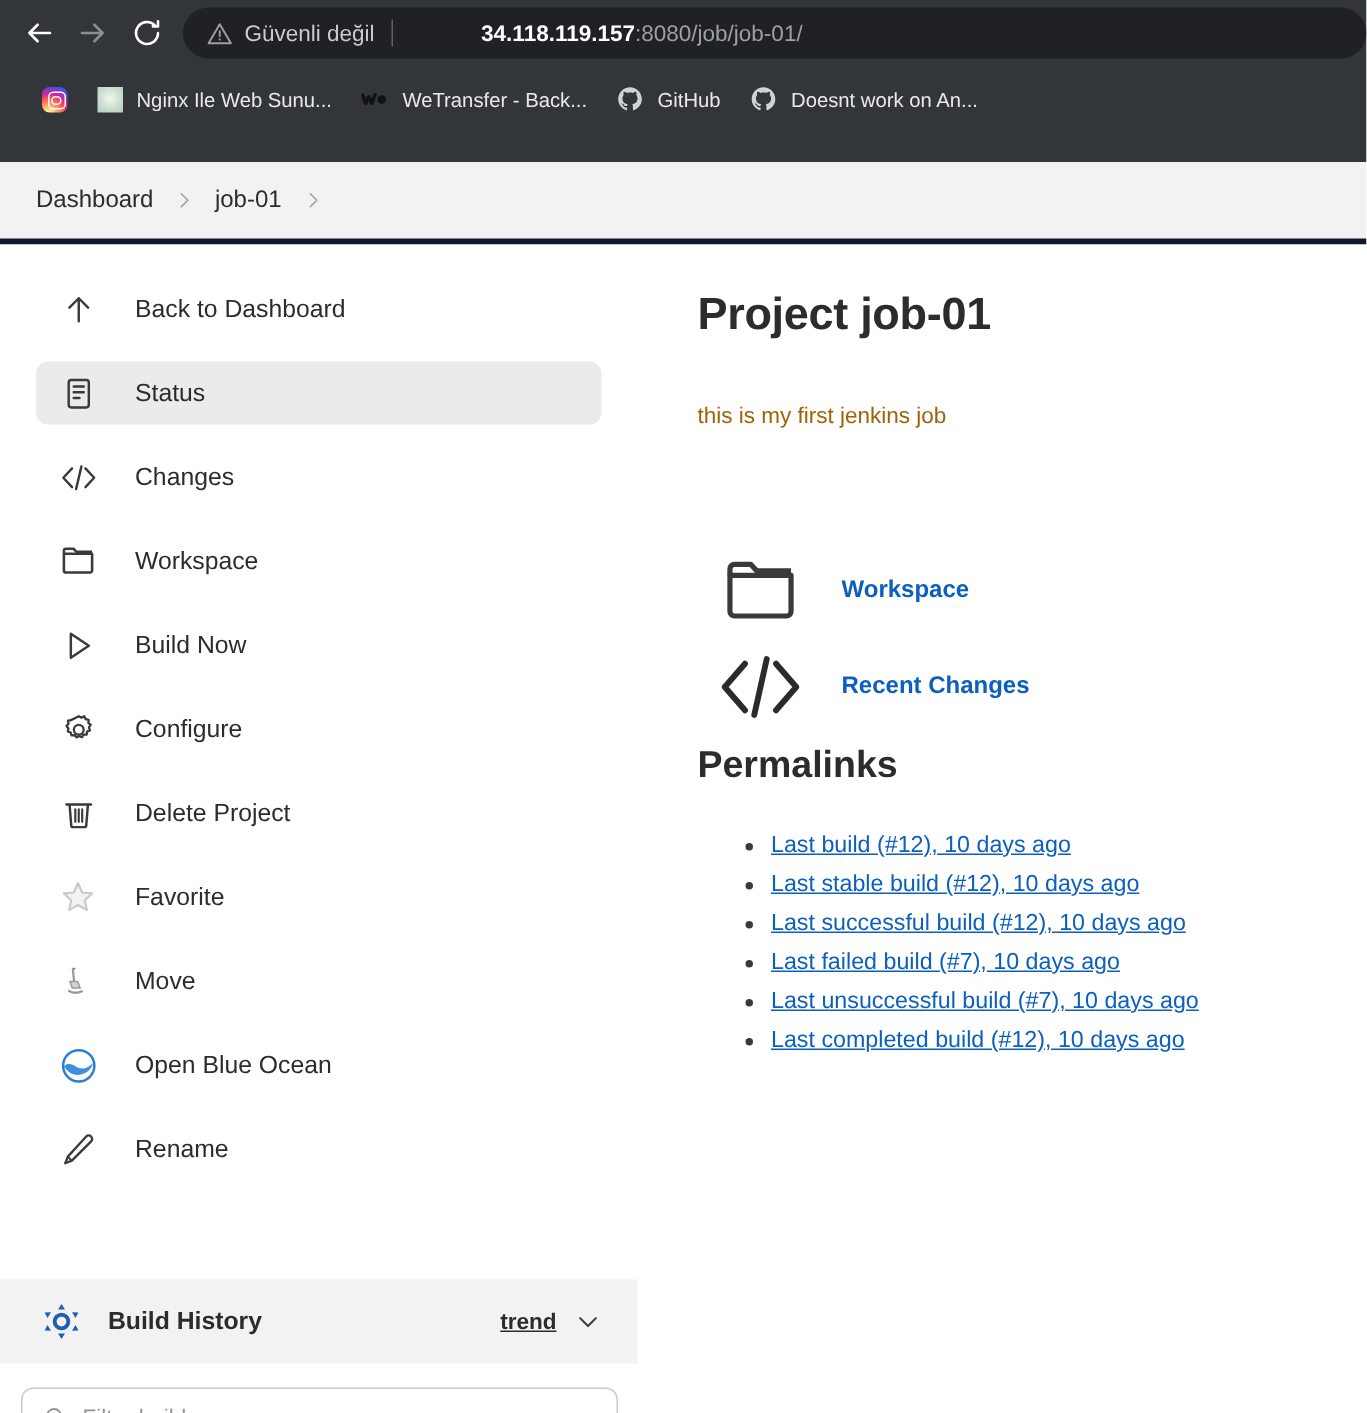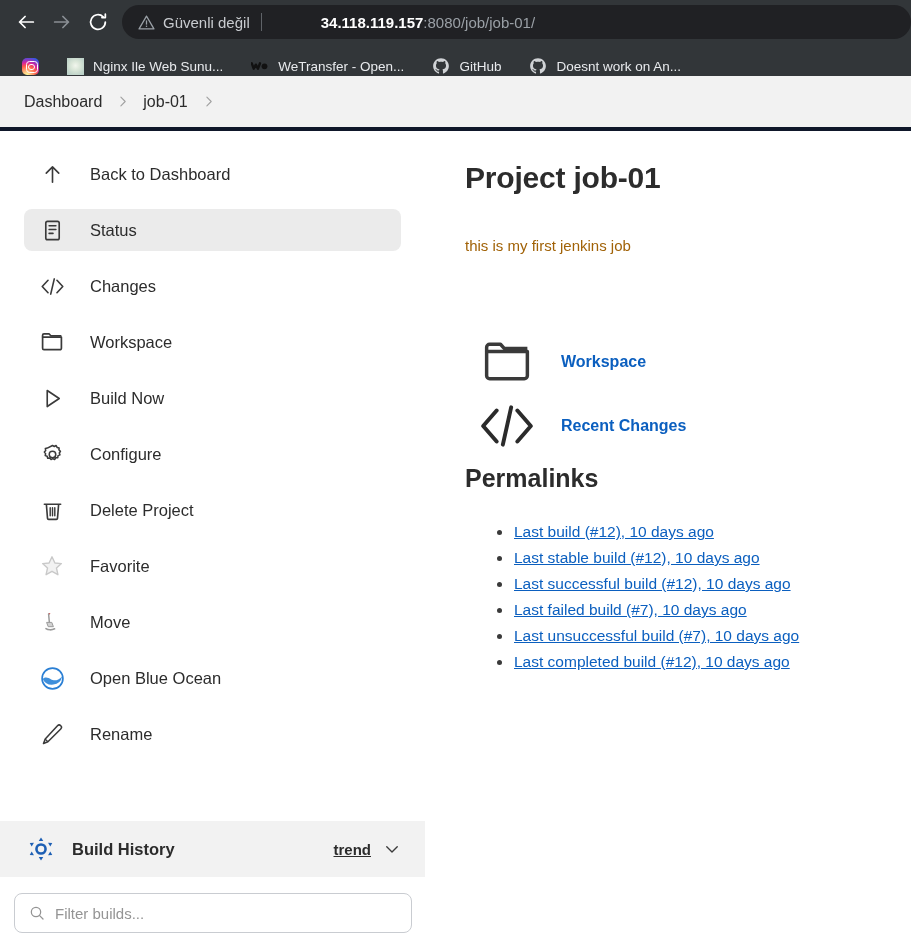--- a/index.html
+++ b/index.html
@@ -6,21 +6,21 @@
   html, body {
     width: 911px; height: 942px;
     overflow: hidden;
     font-family: "Liberation Sans", sans-serif;
     background: #ffffff;
   }
 
   
   .browser-chrome {
     background: #323639;
-    height: 76px;
+    height: 108px;
     width: 911px;
     position: relative;
   }
   .toolbar-row {
     height: 44px;
     display: flex;
     align-items: center;
     padding-left: 8px;
   }
   .nav-btn {
@@ -66,22 +66,22 @@
     margin-left: 48px;
   }
   .url-host { color: #ffffff; font-weight: 700; }
   .url-path { color: #9aa0a6; }
 
   
   .bookmark-row {
     height: 44px;
     display: flex;
     align-items: center;
-    padding-left: 14px;
-    gap: 12px;
+    padding-left: 20px;
+    gap: 4px;
   }
   .bm {
     display: flex;
     align-items: center;
     gap: 9px;
     padding: 4px 8px;
     border-radius: 4px;
     flex: 0 0 auto;
     max-width: 180px;
   }
@@ -336,21 +336,21 @@
       <span class="bm-label">Nginx Ile Web Sunu...</span>
     </div>
 
     <div class="bm">
       <span class="we-ico">
         <svg width="18" height="10" viewBox="0 0 26 14">
           <path d="M1 3 L4 11 L7 5 L10 11 L13 3" fill="none" stroke="#111" stroke-width="3.4" stroke-linecap="round" stroke-linejoin="round"></path>
           <circle cx="19.5" cy="7.5" r="4.2" fill="#111"></circle>
         </svg>
       </span>
-      <span class="bm-label">WeTransfer - Open...</span>
+      <span class="bm-label">WeTransfer - Back...</span>
     </div>
 
 
     <div class="bm">
       <span class="bm-ico">
         <svg width="18" height="18" viewBox="0 0 24 24">
           <path d="M12 1.5 C6.2 1.5 1.5 6.2 1.5 12 c0 4.6 3 8.6 7.2 10 c.5 .1 .7 -.2 .7 -.5 v-2 c-2.9 .6 -3.5 -1.4 -3.5 -1.4 c-.5 -1.2 -1.2 -1.5 -1.2 -1.5 c-.9 -.6 .1 -.6 .1 -.6 c1 .1 1.6 1 1.6 1 c.9 1.6 2.4 1.1 3 .9 c.1 -.7 .4 -1.1 .7 -1.4 c-2.3 -.3 -4.8 -1.2 -4.8 -5.2 c0 -1.2 .4 -2.1 1.1 -2.9 c-.1 -.3 -.5 -1.4 .1 -2.9 c0 0 .9 -.3 2.9 1.1 c.8 -.2 1.7 -.3 2.6 -.3 c.9 0 1.8 .1 2.6 .3 c2 -1.4 2.9 -1.1 2.9 -1.1 c.6 1.5 .2 2.6 .1 2.9 c.7 .8 1.1 1.7 1.1 2.9 c0 4 -2.5 4.9 -4.8 5.2 c.4 .3 .7 1 .7 2 v3 c0 .3 .2 .6 .7 .5 c4.2 -1.4 7.2 -5.4 7.2 -10 C22.5 6.2 17.8 1.5 12 1.5 z" fill="#d0d3d6"></path>
         </svg>
       </span>
       <span class="bm-label">GitHub</span>

